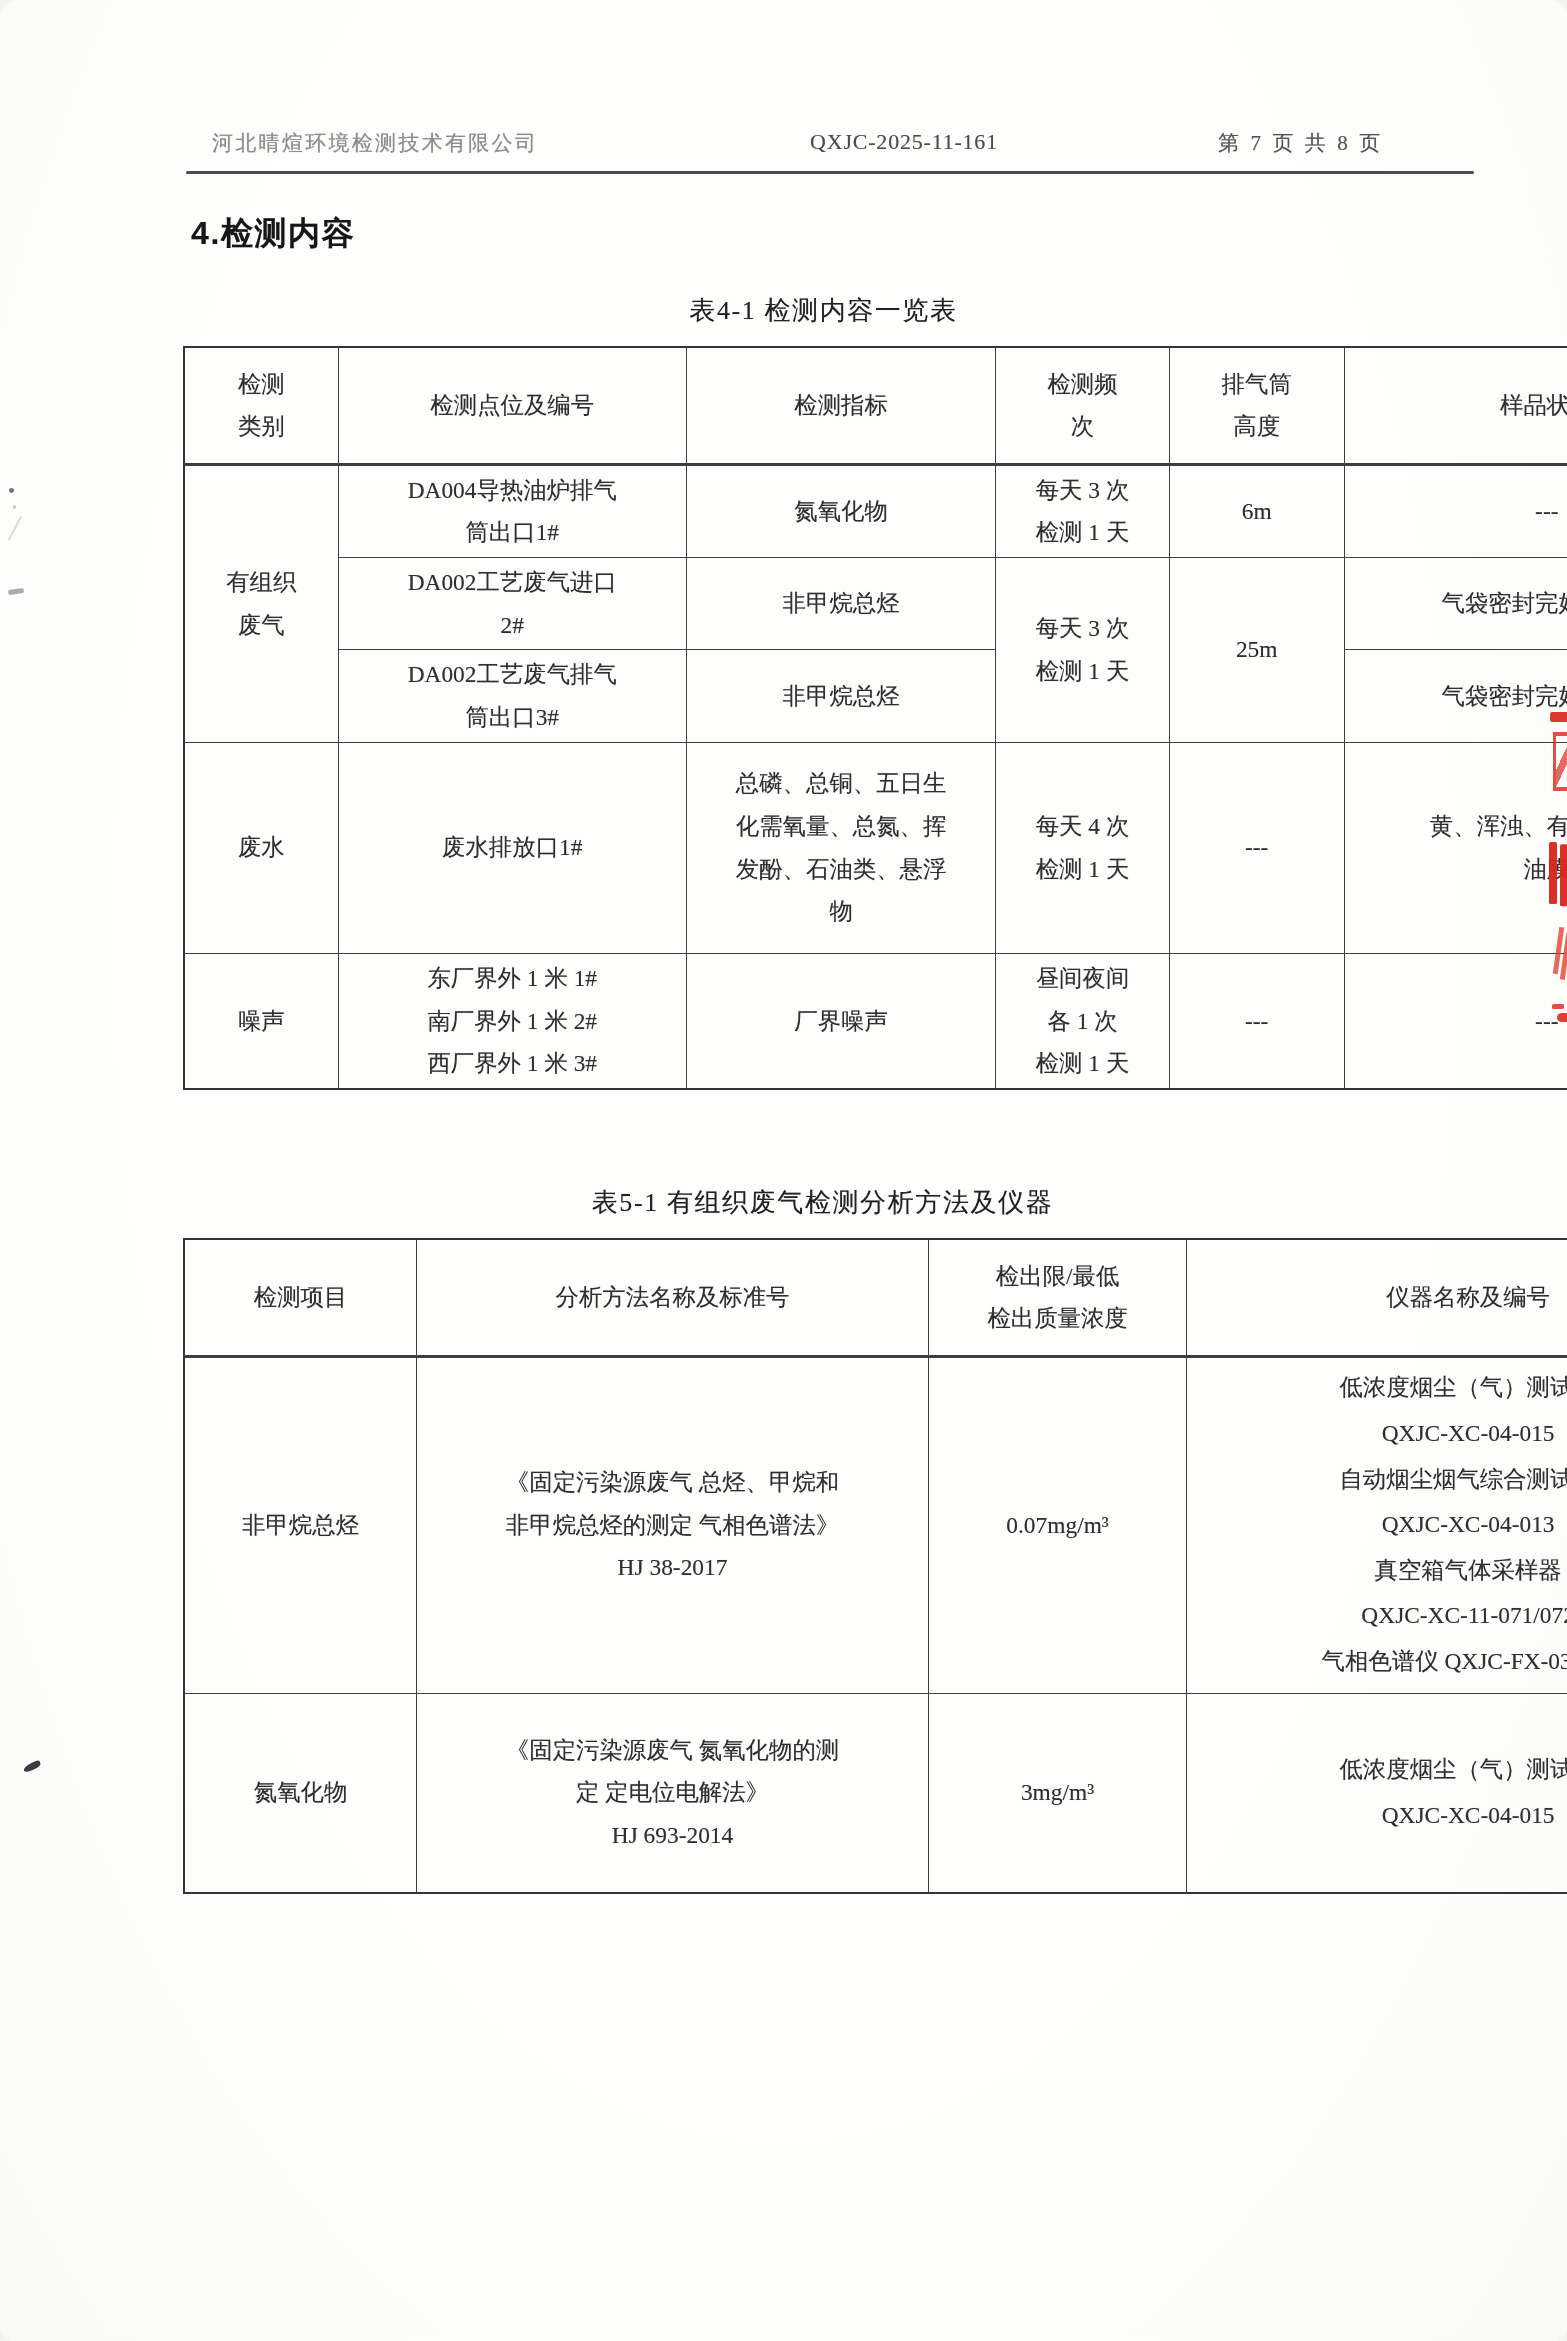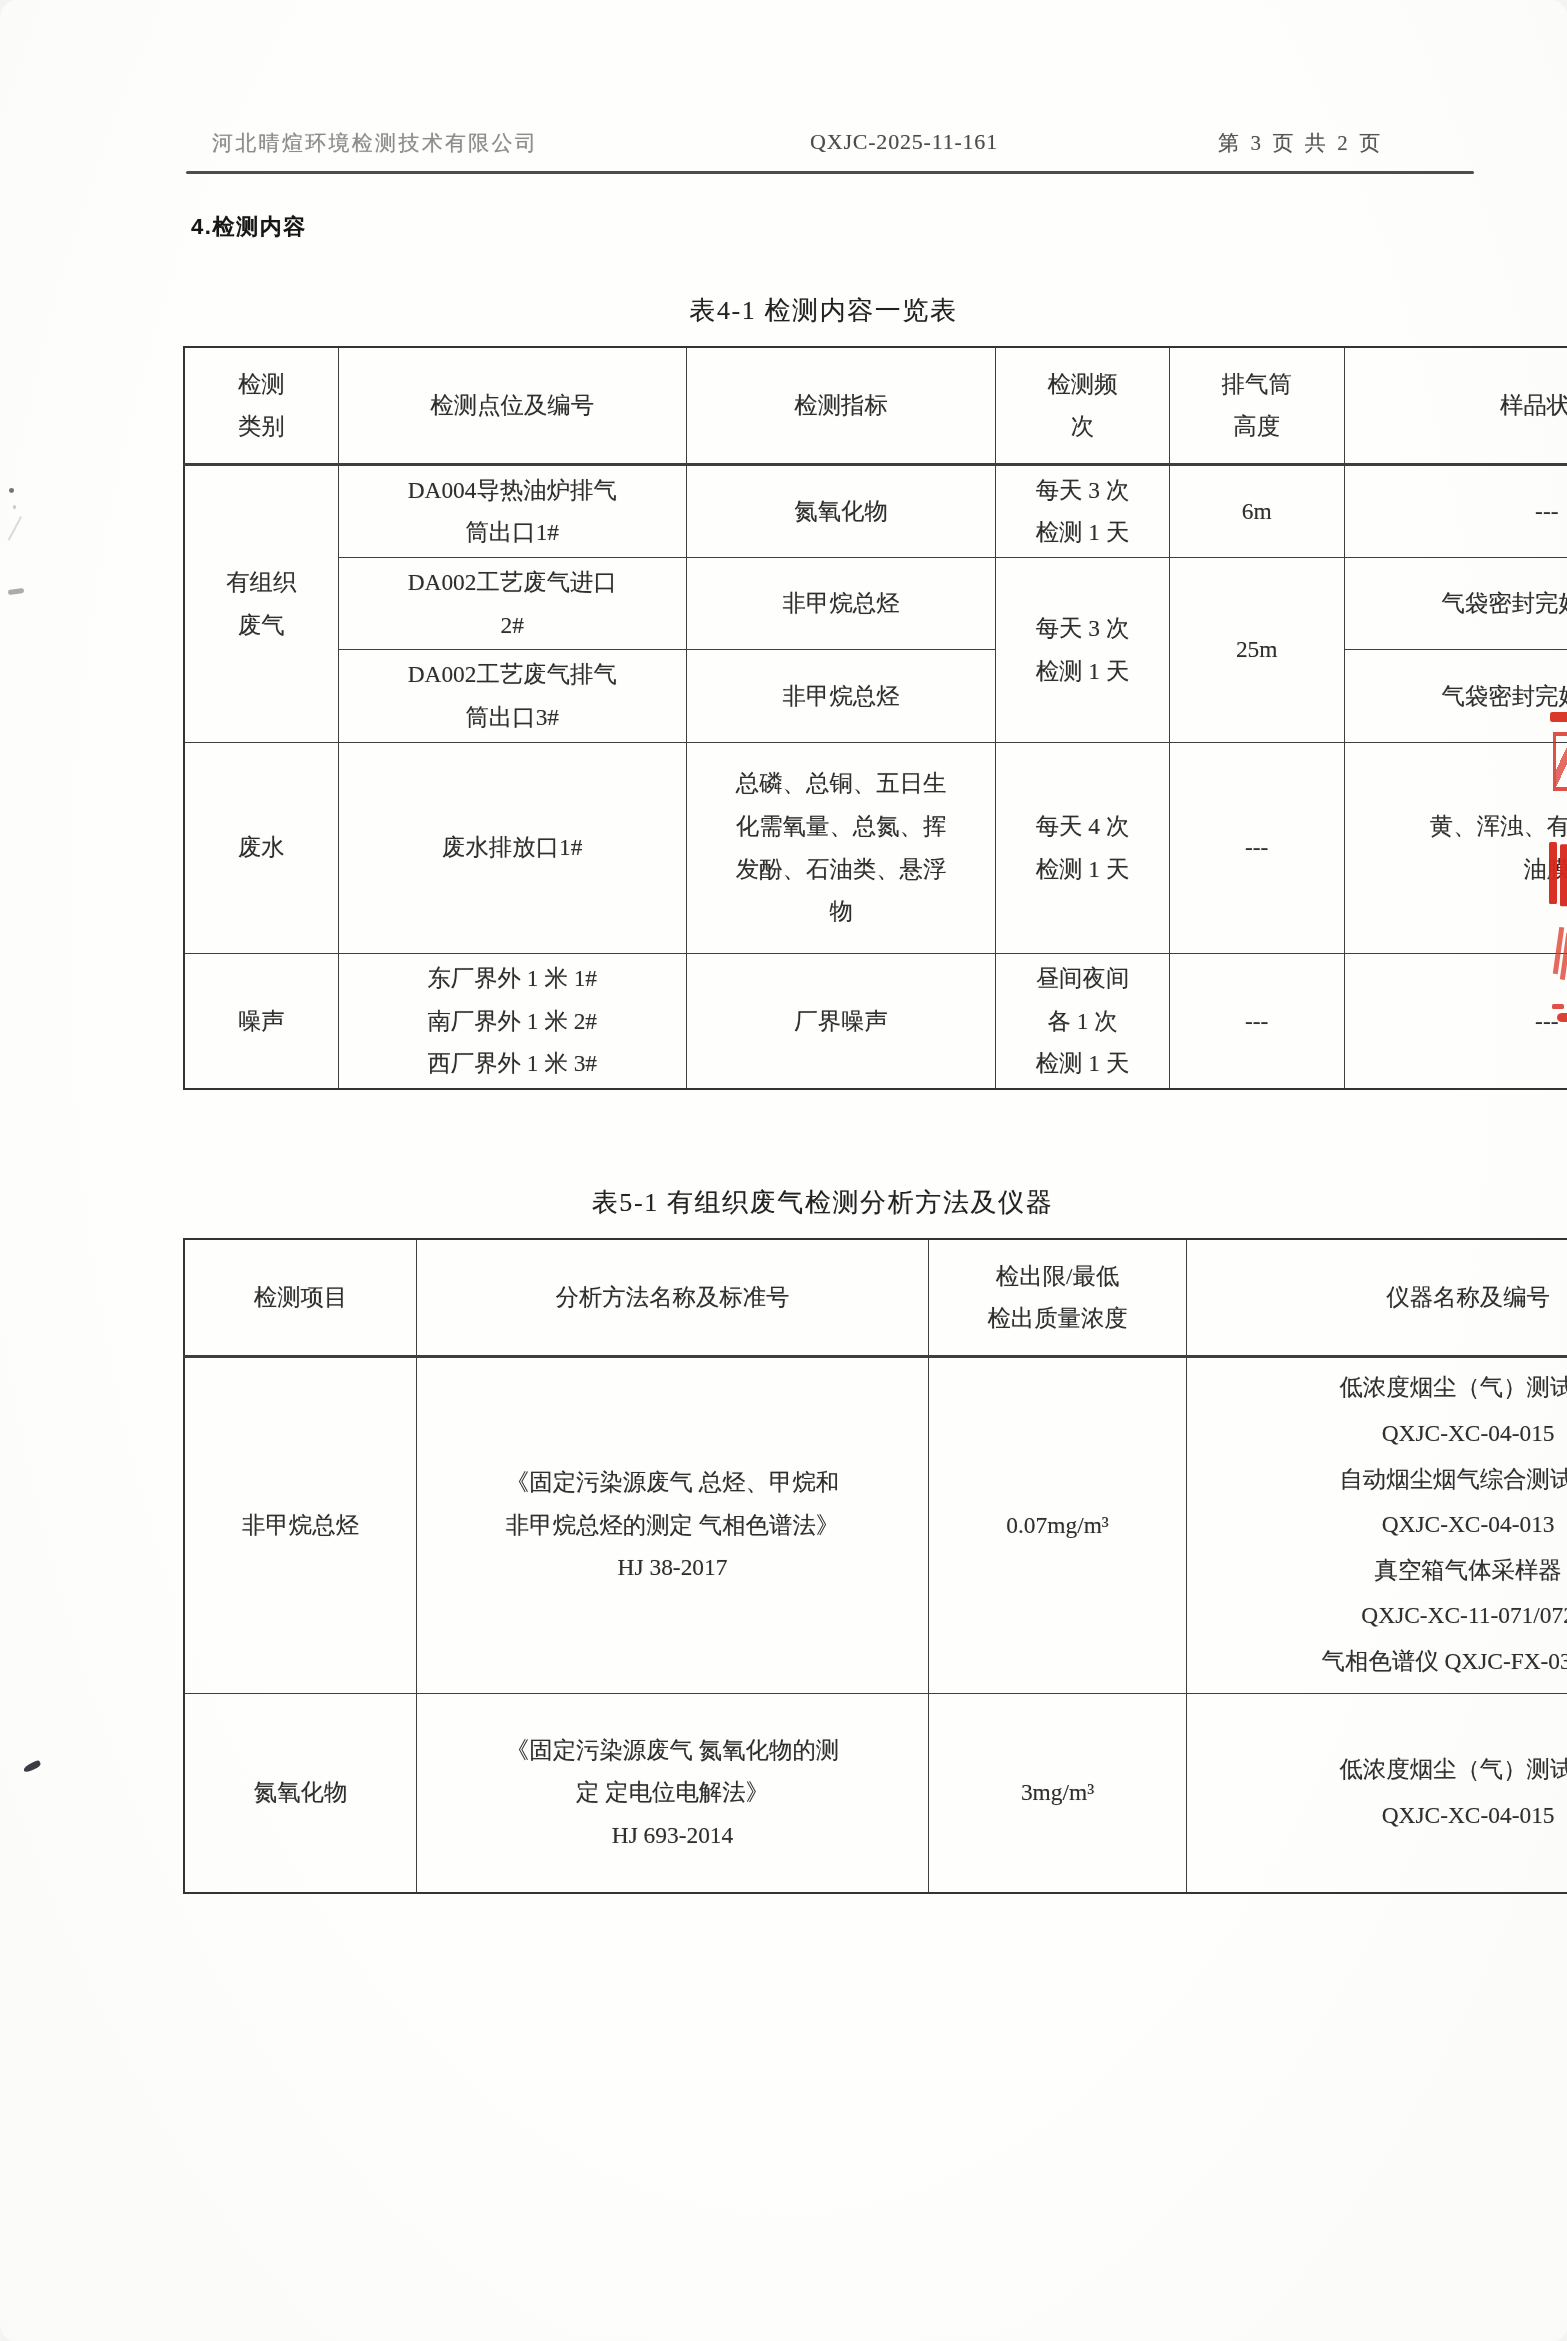--- a/index.html
+++ b/index.html
@@ -18,21 +18,21 @@
   .abs{position:absolute;}
   .scan{text-shadow:0 0 0.8px rgba(50,50,50,.4);}
 
   
   .hdr-company{left:212px;top:129px;font-size:21px;letter-spacing:2.3px;color:#8d8d8d;}
   .hdr-report{left:810px;top:129px;font-size:22px;letter-spacing:0.8px;color:#4c4c4c;font-family:Liberation Serif, serif;}
   .hdr-page{left:1218px;top:129px;font-size:21px;letter-spacing:3.1px;color:#555;}
   .hdr-rule{left:186px;top:171px;width:1288px;height:3.1px;background:#343434;border-radius:1.6px;opacity:.88;}
 
   
-  .sec-title{font-family:"Liberation Sans","DejaVu Sans",sans-serif;font-weight:700;font-size:22px;color:#161616;letter-spacing:1.6px;}
+  .sec-title{font-family:"Liberation Sans","DejaVu Sans",sans-serif;font-weight:700;font-size:32px;color:#161616;letter-spacing:1.6px;}
   .s4{left:191px;top:212px;}
   .s5{left:191px;top:1107px;}
   .tbl-caption{font-size:26px;color:#222;letter-spacing:1.6px;text-align:center;}
   .cap4{left:183px;top:293px;width:1281px;}
   .cap5{left:183px;top:1185px;width:1279px;}
 
   
   table.grid{border-collapse:collapse;table-layout:fixed;width:100%;}
   .t4{left:183px;top:346px;width:1281px;}
   .t5{left:183px;top:1238px;width:1279px;}
@@ -69,21 +69,21 @@
   .a4{left:7.8px;top:589px;width:15.6px;height:4.7px;background:#8f8f97;border-radius:2.3px;transform:rotate(-8deg);opacity:.75;}
   .a5{left:22.6px;top:1763px;width:18px;height:7px;background:#3c3c44;border-radius:70% 30% 50% 50%;transform:rotate(-24deg);}
 </style>
 </head>
 <body>
 
 <div class="page">
 
   <div class="abs scan hdr-company">河北晴煊环境检测技术有限公司</div>
   <div class="abs scan hdr-report">QXJC-2025-11-161</div>
-  <div class="abs scan hdr-page">第 3 页 共 2 页</div>
+  <div class="abs scan hdr-page">第 7 页 共 8 页</div>
   <div class="abs hdr-rule"></div>
 
   <div class="abs scan sec-title s4">4.检测内容</div>
   <div class="abs scan tbl-caption cap4">表4-1 检测内容一览表</div>
 
   <table class="abs grid t4 scan">
     <colgroup>
       <col style="width:126px">
         <col style="width:285px">
         <col style="width:253px">

